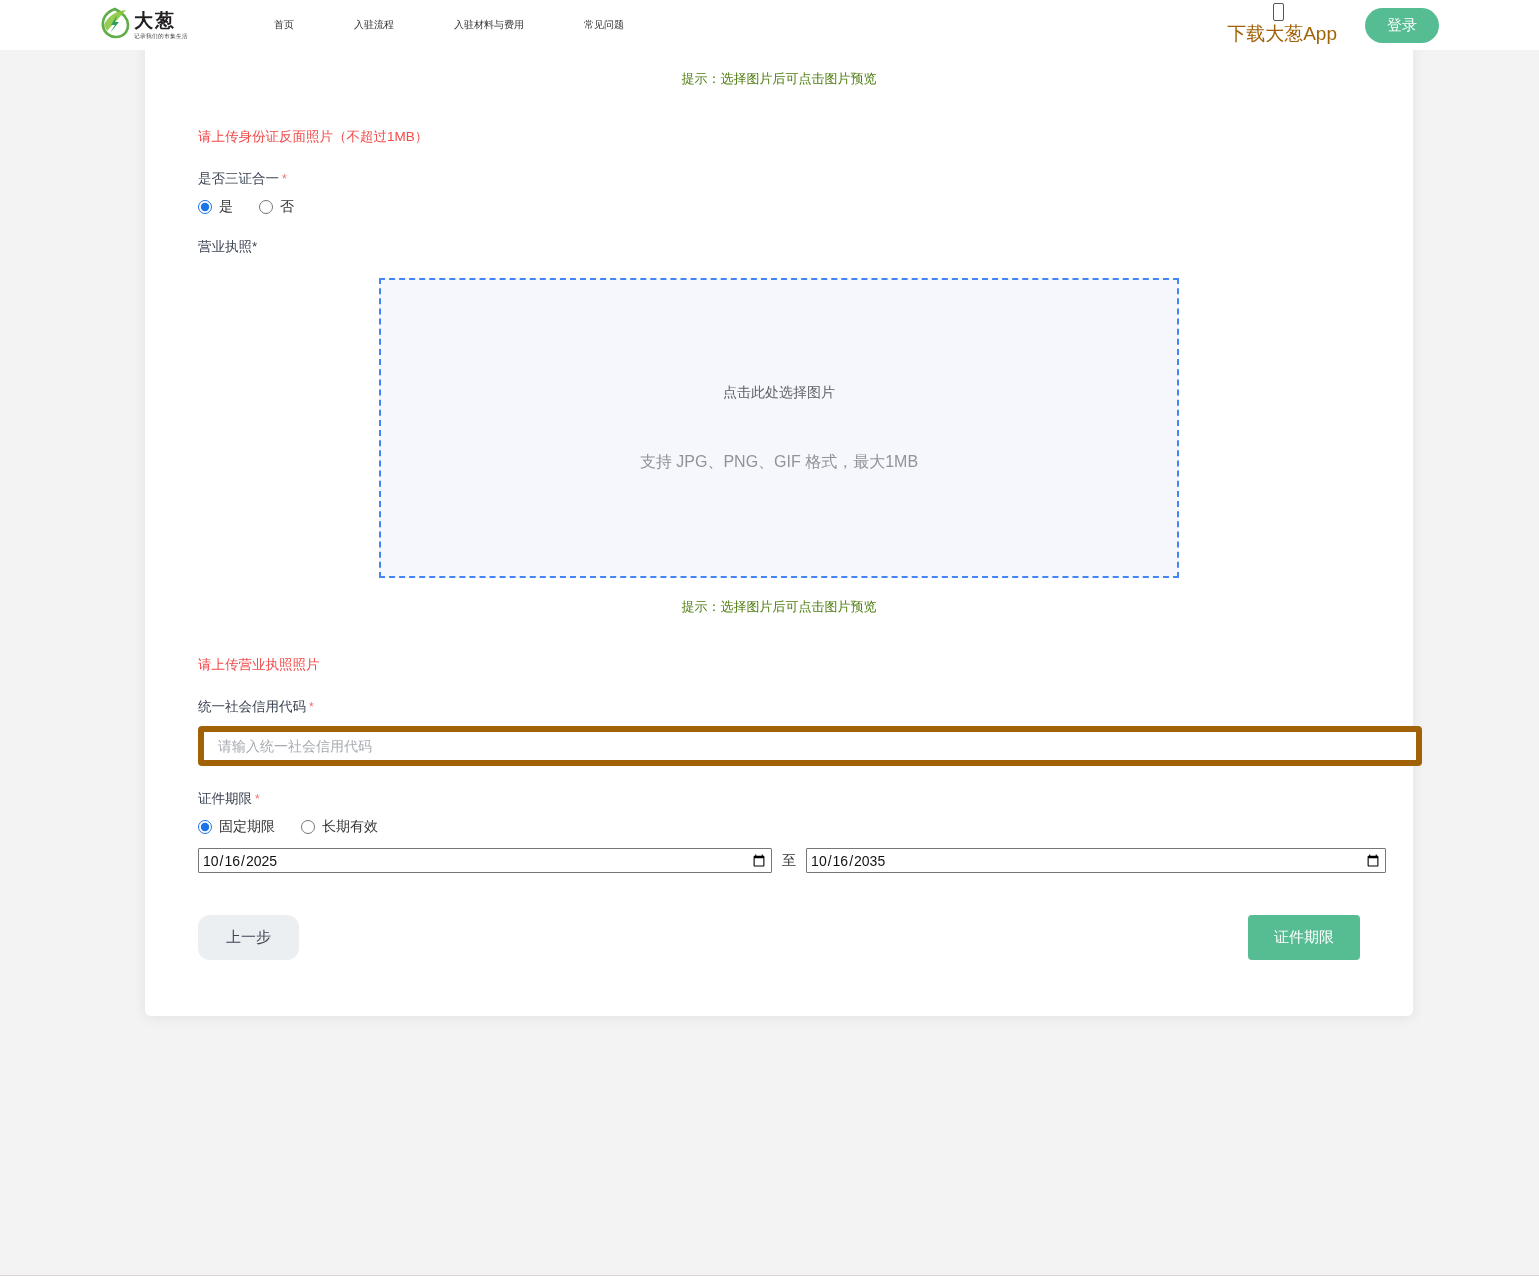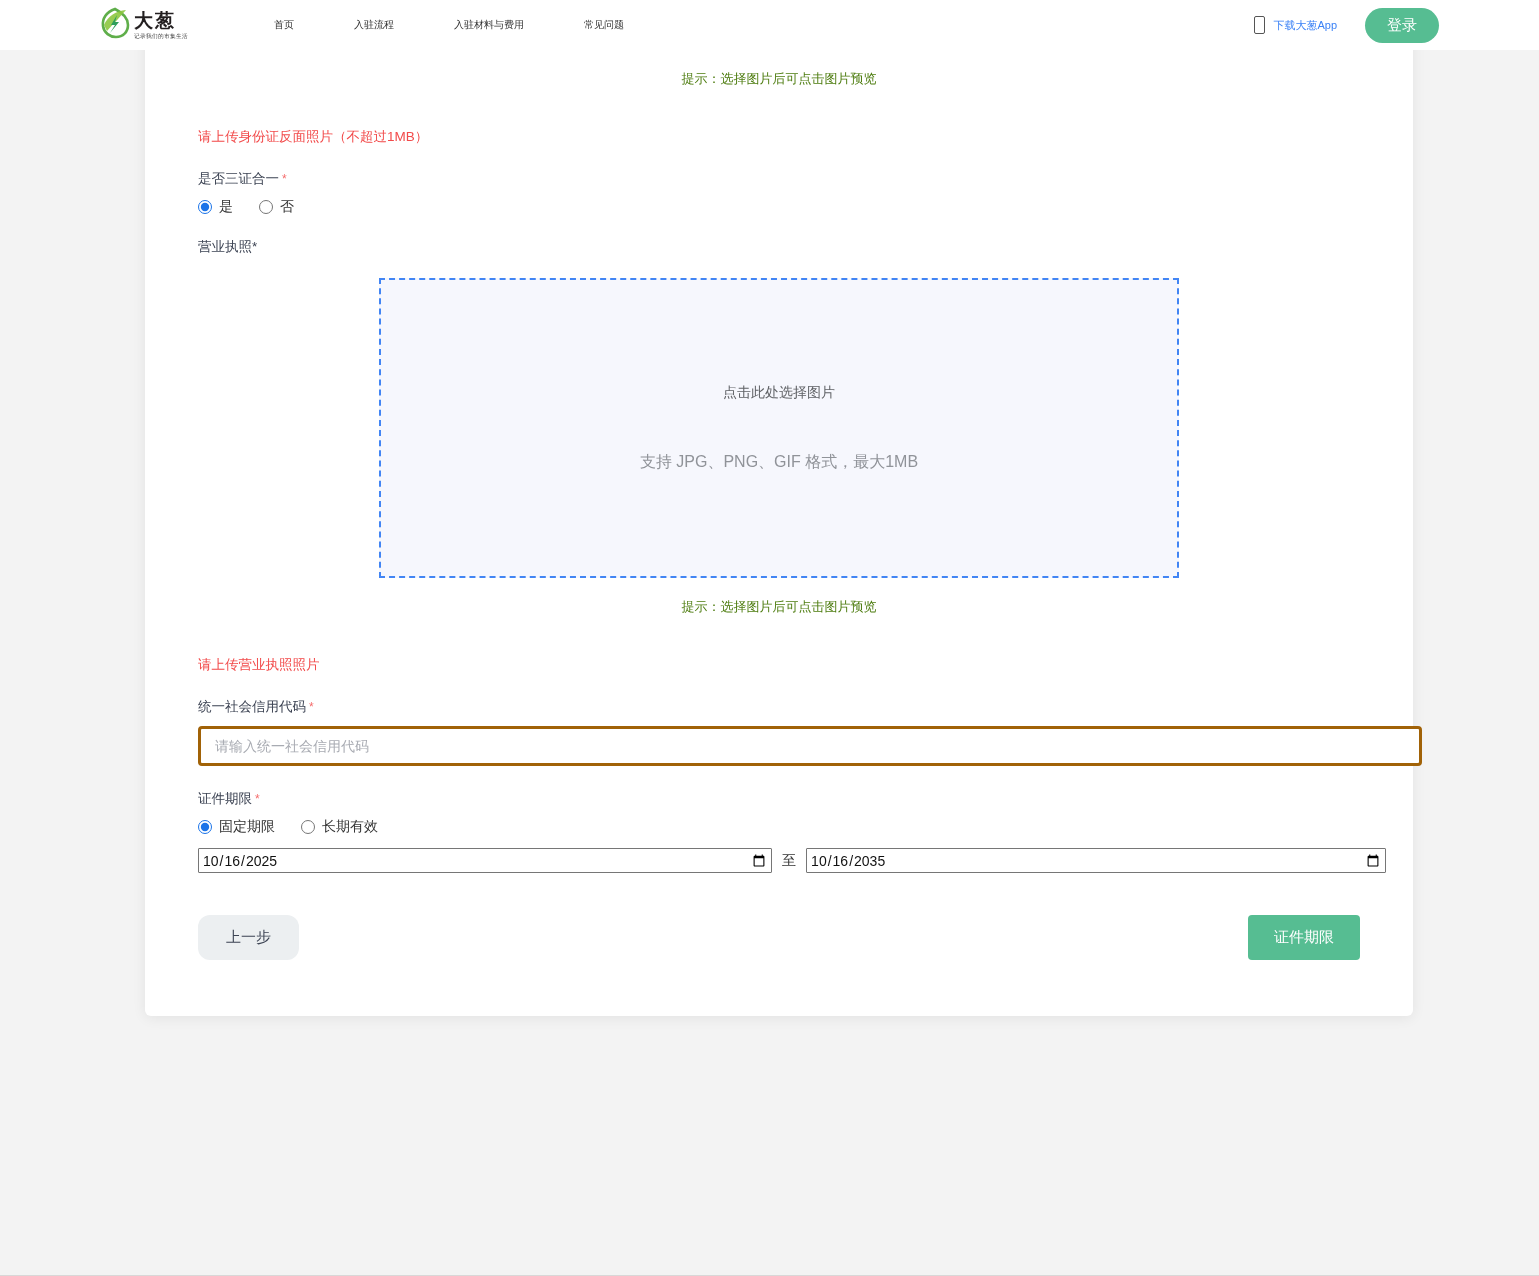--- a/index.html
+++ b/index.html
@@ -45,22 +45,22 @@
     padding: 0 18px; margin: 8px 12px;
     cursor: pointer; white-space: nowrap;
   }
   .nav-item:first-child { margin-left: 0; }
   .header-right {
     margin-left: auto; margin-right: 100px;
     display: flex; align-items: center;
   }
   .download-app {
     display: flex; align-items: center;
-    font-size: 11px; color: #3b82f6; cursor: pointer;
-    margin-right: 28px; white-space: nowrap;
+    font-size: 19px; color: #a16207; cursor: pointer;
+    margin-right: 28px; white-space: nowrap; flex-direction: column;
   }
   .phone-icon {
     display: inline-block; width: 11px; height: 18px;
     border: 1.4px solid #555; border-radius: 2px;
     margin-right: 8px;
   }
   .login-btn {
     background: #56bd92;
     color: #ffffff;
     font-size: 15px;
@@ -134,21 +134,21 @@
   .block-label {
     font-size: 13.5px; color: #3c4353;
     margin: 22px 0 22px 26px;
   }
 
   .text-input {
     display: block;
     margin: 10px 0 0 26px;
     width: 1224px;
     height: 40px;
-    border: 3px solid #a16207;
+    border: 6px solid #a16207;
     border-radius: 4px;
     padding: 0 14px;
     font-size: 14px;
     color: #333;
     font-family: inherit;
     outline: none;
     background: #fff;
   }
   .text-input::placeholder { color: #a8abb2; }
 

